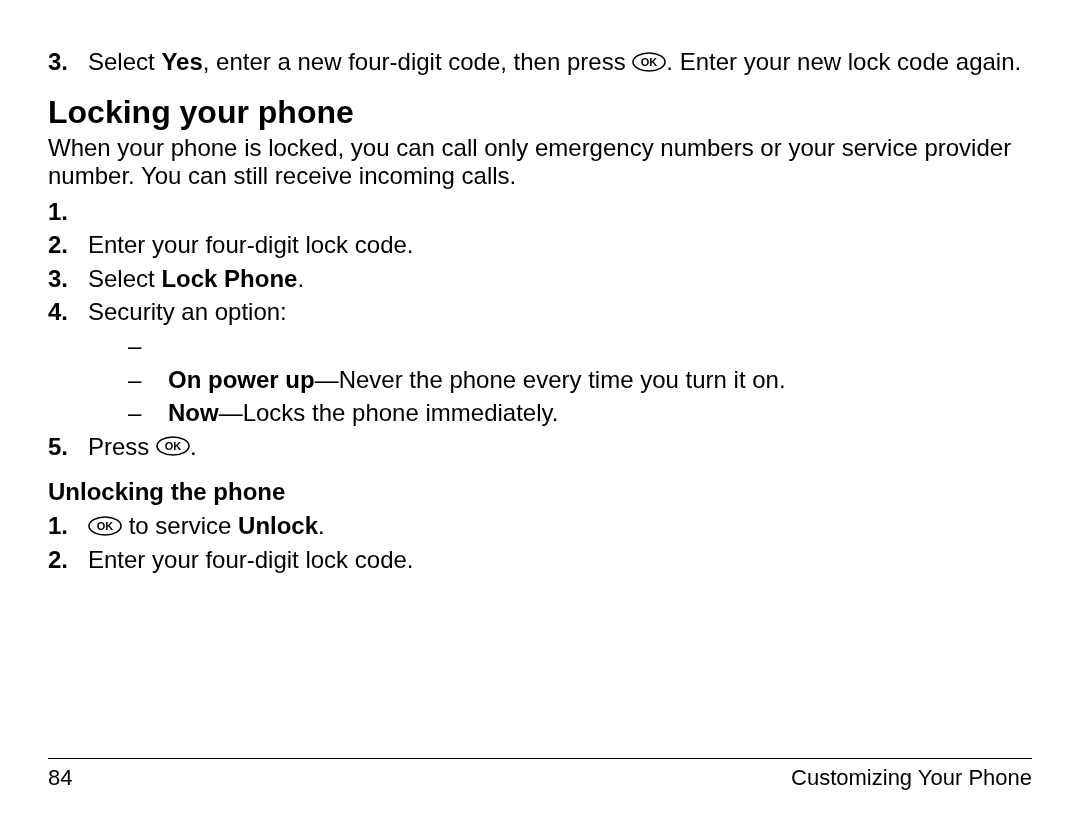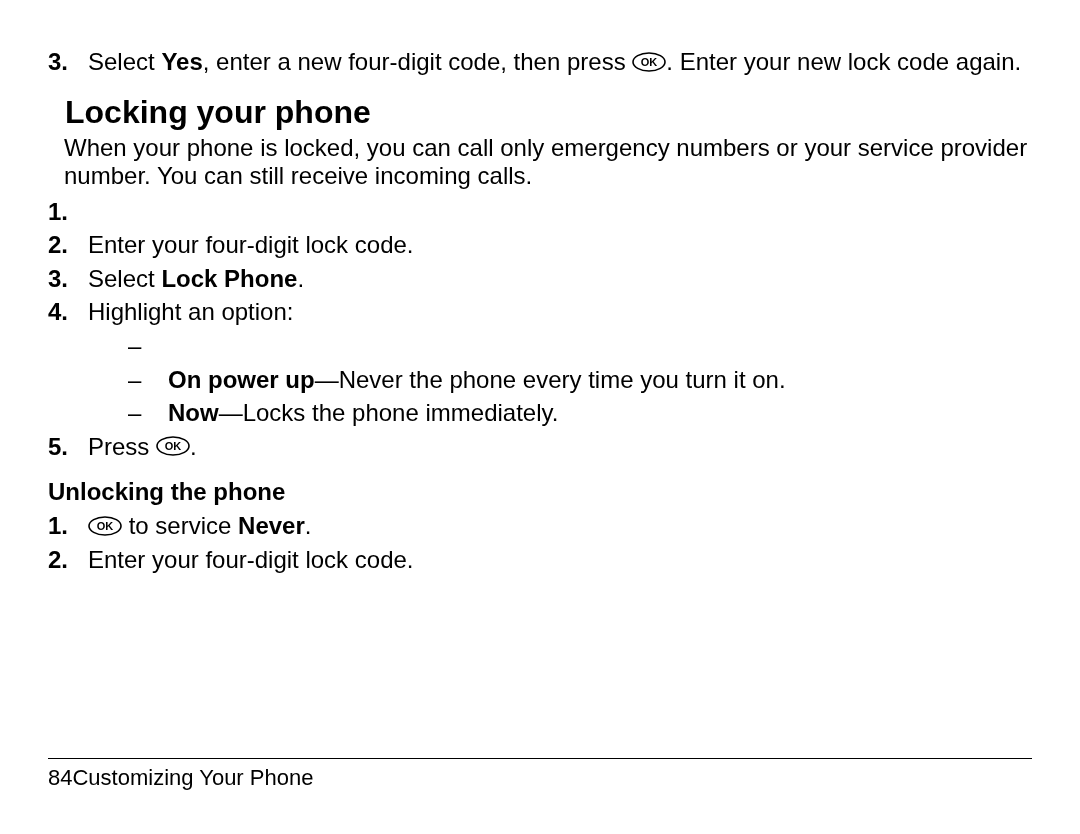--- a/index.html
+++ b/index.html
@@ -30,24 +30,24 @@
     margin-bottom: 18px;
   }
   .step-num {
     font-weight: bold;
     width: 40px;
     flex-shrink: 0;
   }
   h1.section {
     font-size: 32px;
     font-weight: bold;
-    margin: 12px 0 4px 17px;
+    margin: 12px 0 4px 0;
   }
   p.intro {
-    margin: 0 0 8px 16px;
+    margin: 0 0 8px 0;
   }
   .list {}
   .list .row {
     display: flex;
     margin: 6px 0;
   }
   .list .num {
     width: 40px;
     flex-shrink: 0;
     font-weight: bold;
@@ -65,20 +65,21 @@
   }
   h2.subsection {
     font-size: 24px;
     font-weight: bold;
     margin: 18px 0 2px 0;
   }
   .footer {
     border-top: 1px solid #000;
     padding-top: 6px;
     display: flex;
+    justify-content: space-between;
     font-size: 22px;
   }
   .b { font-weight: bold; }
 </style>
 </head>
 <body>
 
 <div class="content">
 
   <div class="step3">
@@ -101,21 +102,21 @@
     <div class="row">
       <div class="num">2.</div>
       <div>Enter your four-digit lock code.</div>
     </div>
     <div class="row">
       <div class="num">3.</div>
       <div><span>Select </span><span class="b">Lock Phone</span><span>.</span></div>
     </div>
     <div class="row">
       <div class="num">4.</div>
-      <div>Highlight an option:</div>
+      <div>Security an option:</div>
     </div>
   </div>
 
   <div class="sublist">
     <div class="srow">
       <div class="dash">–</div>
     </div>
     <div class="srow">
       <div class="dash">–</div>
       <div><span class="b">On power up</span><span>—Never the phone every time you turn it on.</span></div>
@@ -137,21 +138,21 @@
   </div>
 
   <h2 class="subsection">Unlocking the phone</h2>
 
   <div class="list">
     <div class="row">
       <div class="num">1.</div>
       <div><span class="ok-icon"><svg width="34" height="20" viewBox="0 0 34 20">
               <ellipse cx="17" cy="10" rx="16" ry="9" fill="none" stroke="#000" stroke-width="1.6"></ellipse>
               <text x="17" y="14" text-anchor="middle" font-family="Arial" font-size="11" font-weight="bold">OK</text>
-            </svg></span><span> to service </span><span class="b">Never</span><span>.</span></div>
+            </svg></span><span> to service </span><span class="b">Unlock</span><span>.</span></div>
     </div>
     <div class="row">
       <div class="num">2.</div>
       <div>Enter your four-digit lock code.</div>
     </div>
   </div>
 
 </div>
 
 <div class="footer">

